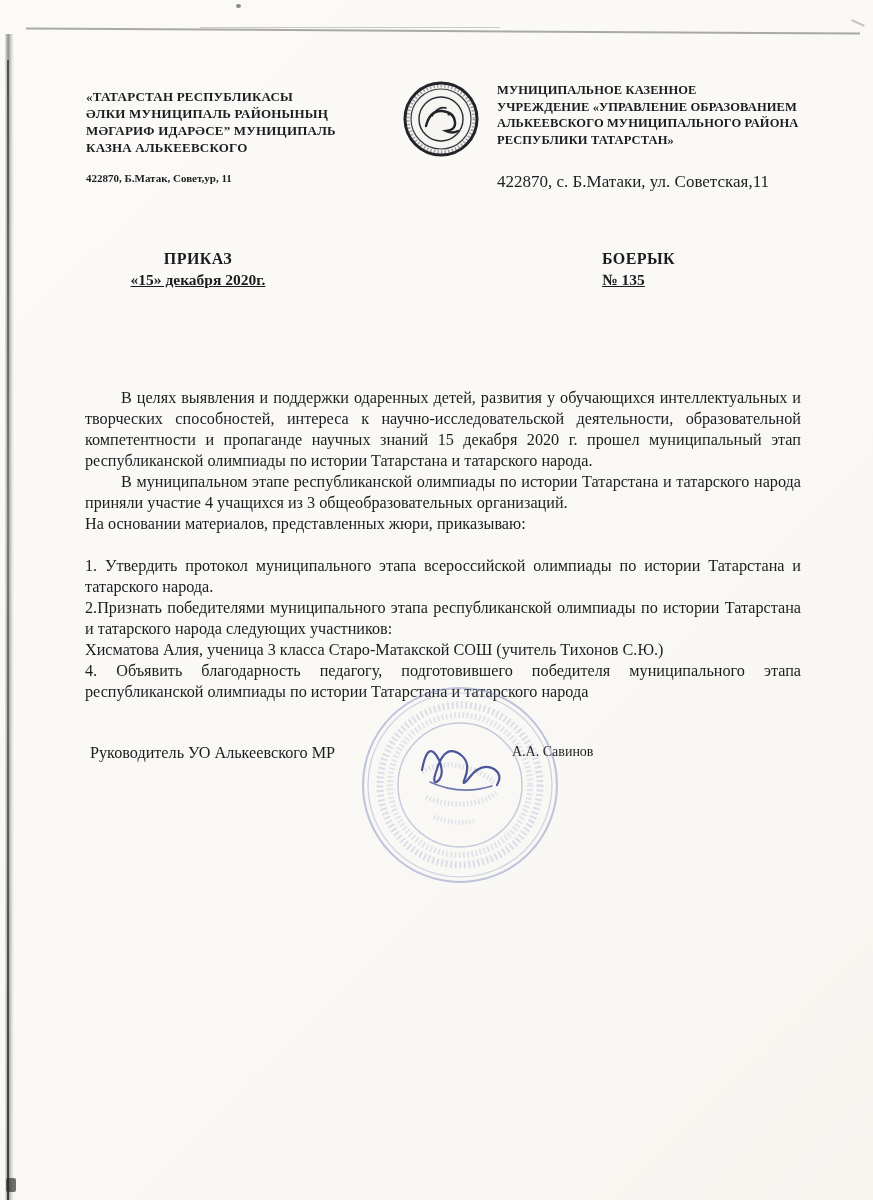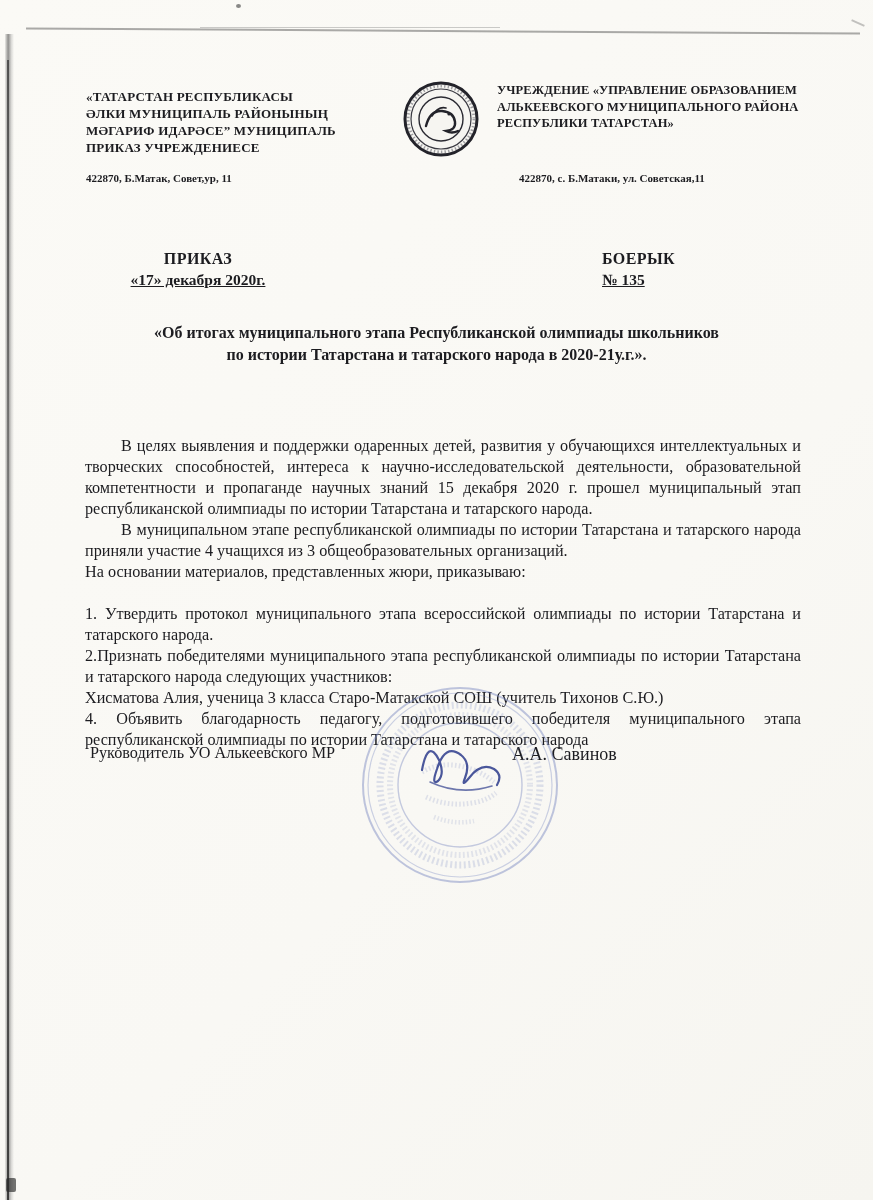--- a/index.html
+++ b/index.html
@@ -37,46 +37,46 @@
   
   .org-left{
     position:absolute;left:86px;top:88px;width:315px;
     font-weight:bold;font-size:13px;line-height:17px;letter-spacing:.2px;
   }
   .org-right{
     position:absolute;left:497px;top:82px;width:345px;
     font-weight:bold;font-size:12.5px;line-height:16.5px;letter-spacing:.1px;
   }
   .addr-left{position:absolute;left:86px;top:172px;font-weight:bold;font-size:11px;}
-  .addr-right{position:absolute;left:519px;top:172px;font-weight:bold;font-size:11px;}
+  .addr-right{position:absolute;left:497px;top:172px;font-weight:normal;font-size:17px;}
   .emblem{position:absolute;left:402px;top:80px;width:78px;height:78px;}
 
   
   .order-left{position:absolute;left:108px;top:250px;width:180px;text-align:center;}
   .order-right{position:absolute;left:602px;top:250px;width:150px;text-align:left;}
   .order-type{font-weight:bold;font-size:16px;letter-spacing:.4px;}
   .order-sub{font-weight:bold;font-size:15.5px;text-decoration:underline;margin-top:3px;}
 
   .doc-title{
     position:absolute;left:60px;top:322px;width:753px;
     text-align:center;font-weight:bold;font-size:16px;line-height:22px;
   }
 
   
   .doc-body{
     position:absolute;left:85px;top:388px;width:716px;
-    font-size:16.2px;line-height:21px;text-align:justify;margin-top:48px;
+    font-size:16.2px;line-height:21px;text-align:justify;
   }
   .doc-body p{margin:0;}
   .indent{text-indent:36px;}
   .gap-above{margin-top:21px !important;}
 
   
   .sig-label{position:absolute;left:90px;top:744px;font-size:16.2px;z-index:2;}
-  .sig-name{position:absolute;left:512px;top:744px;font-size:18px;z-index:2;}
+  .sig-name{position:absolute;left:512px;top:744px;font-size:14px;z-index:2;}
 
   .stamp-svg{position:absolute;left:330px;top:632px;width:300px;height:290px;z-index:5;pointer-events:none;}
   .emblem-svg{width:78px;height:78px;}
 </style>
 </head>
 <body>
 
 <div class="page">
 
   <div class="scan-left"></div>
@@ -84,57 +84,54 @@
   <div class="scan-top"></div>
   <div class="scan-top2"></div>
   <div class="scan-speck-top"></div>
   <div class="scan-speck-bottom"></div>
   <div class="scan-mark-right"></div>
 
   <div class="org-left">
     <div>«ТАТАРСТАН РЕСПУБЛИКАСЫ</div>
     <div>ӘЛКИ МУНИЦИПАЛЬ РАЙОНЫНЫҢ</div>
     <div>МӘГАРИФ ИДАРӘСЕ” МУНИЦИПАЛЬ</div>
-    <div>ПРИКАЗ УЧРЕЖДЕНИЕСЕ</div>
+    <div>КАЗНА АЛЬКЕЕВСКОГО</div>
   </div>
 
   <div class="emblem">
     <svg class="emblem-svg" viewBox="0 0 78 78">
       <circle cx="39" cy="39" r="36" fill="#f6f5f1" stroke="#23232a" stroke-width="3"></circle>
       <circle cx="39" cy="39" r="30" fill="none" stroke="#3a3a42" stroke-width="1.2"></circle>
       <circle cx="39" cy="39" r="33" fill="none" stroke="#55555e" stroke-width="3" stroke-dasharray="1.4 2.2" opacity="0.55"></circle>
       <circle cx="39" cy="39" r="22" fill="none" stroke="#2a2a32" stroke-width="1.4"></circle>
       <path d="M 24 46 q 4 -16 16 -15 q 12 1 13 11 q 1 8 -9 9 q 6 3 12 0" fill="none" stroke="#23232a" stroke-width="2.4" stroke-linecap="round"></path>
       <path d="M 30 36 q 6 -10 14 -8" fill="none" stroke="#23232a" stroke-width="1.6" stroke-linecap="round"></path>
       <circle cx="47" cy="34" r="1.6" fill="#23232a"></circle>
     </svg>
   </div>
 
   <div class="org-right">
+    <div>МУНИЦИПАЛЬНОЕ КАЗЕННОЕ</div>
     <div>УЧРЕЖДЕНИЕ «УПРАВЛЕНИЕ ОБРАЗОВАНИЕМ</div>
     <div>АЛЬКЕЕВСКОГО МУНИЦИПАЛЬНОГО РАЙОНА</div>
     <div>РЕСПУБЛИКИ ТАТАРСТАН»</div>
   </div>
 
   <div class="addr-left">422870, Б.Матак, Совет,ур, 11</div>
   <div class="addr-right">422870, с. Б.Матаки, ул. Советская,11</div>
 
   <div class="order-left">
     <div class="order-type">ПРИКАЗ</div>
-    <div class="order-sub">«17» декабря 2020г.</div>
+    <div class="order-sub">«15» декабря 2020г.</div>
   </div>
   <div class="order-right">
     <div class="order-type">БОЕРЫК</div>
     <div class="order-sub">№ 135</div>
   </div>
 
-  <div class="doc-title">
-    <span>«Об итогах муниципального этапа Республиканской олимпиады школьников</span><br>
-    <span>по истории Татарстана и татарского народа в 2020-21у.г.».</span>
-  </div>
 
   <div class="doc-body">
     <p class="indent">В целях выявления и поддержки одаренных детей, развития у обучающихся интеллектуальных и творческих способностей, интереса к научно-исследовательской деятельности, образовательной компетентности и пропаганде научных знаний 15 декабря 2020 г. прошел муниципальный этап республиканской олимпиады по истории Татарстана и татарского народа.</p>
     <p class="indent">В муниципальном этапе республиканской олимпиады по истории Татарстана и татарского народа приняли участие 4 учащихся из 3 общеобразовательных организаций.</p>
     <p>На основании материалов, представленных жюри, приказываю:</p>
     <p class="gap-above">1. Утвердить протокол муниципального этапа всероссийской олимпиады по истории Татарстана и татарского народа.</p>
     <p>2.Признать победителями муниципального этапа республиканской олимпиады по истории Татарстана и татарского народа следующих участников:</p>
     <p>Хисматова Алия, ученица 3 класса Старо-Матакской СОШ (учитель Тихонов С.Ю.)</p>
     <p>4. Объявить благодарность педагогу, подготовившего победителя муниципального этапа республиканской олимпиады по истории Татарстана и татарского народа</p>
   </div>

